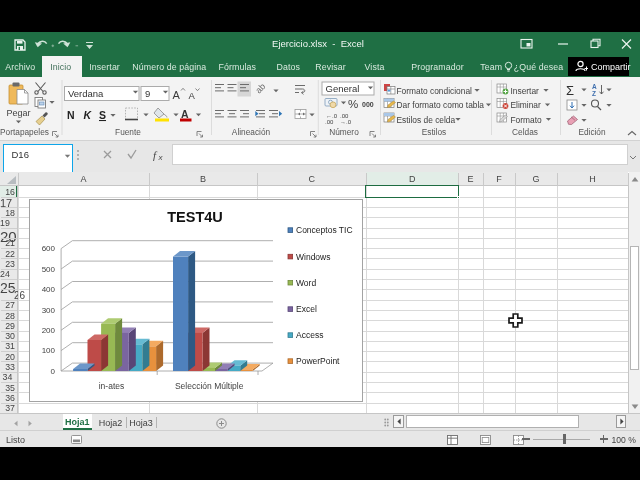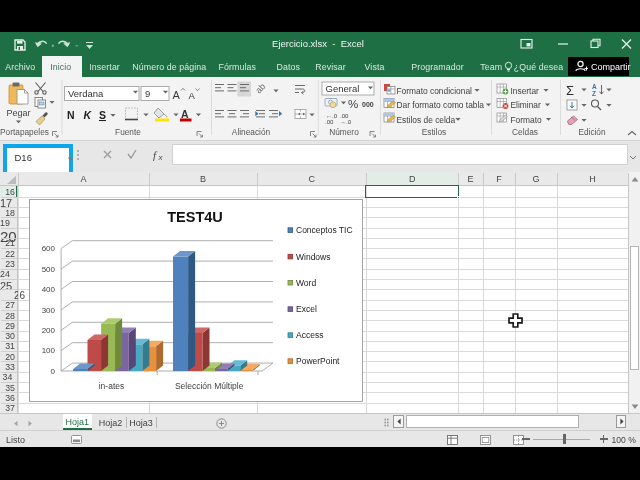--- a/index.html
+++ b/index.html
@@ -222,21 +222,21 @@
       <path d="M597.5 29.5 l3.5 3.5" stroke="#555" stroke-width="1.3"></path>
       <path d="M606.4 27 l2.6 2.8 2.6 -2.8 z" fill="#666"></path>
       <path d="M567.5 44 l6-5 4 3.5 -6 5 -3-0.2 z" fill="#e8a0b4" stroke="#9a5a6e" stroke-width="0.7"></path>
       <path d="M571 39.8 l4 3.5" stroke="#9a5a6e" stroke-width="0.7"></path>
       <path d="M581.4 42 l2.6 2.8 2.6 -2.8 z" fill="#666"></path>
       <text x="592" y="58" font-size="8.3" fill="#555" text-anchor="middle" font-weight="400">Edición</text>
       <path d="M628 58 l4-3.5 4 3.5" fill="none" stroke="#666" stroke-width="1.1"></path>
     </svg>
 </div>
 <div class="a" style="left:0;top:141px;width:640px;height:30.5px;background:#e7e7e7">
-<div class="a" style="left:2.5px;top:3px;width:70px;height:36px;background:#fff;border:4px solid #0ea5e9">
+<div class="a" style="left:2.5px;top:3px;width:70px;height:36px;background:#fff;border:1px solid #0ea5e9">
       <div class="a" style="left:8px;top:4px;font-size:9.5px;color:#333">D16</div>
       <svg class="a" style="left:60px;top:9px" width="7" height="5" viewBox="0 0 7 5">
         <path d="M0.8 0.8 l2.7 3 2.7-3z" fill="#777"></path>
       </svg>
     </div>
 <svg class="a" style="left:76px;top:8px" width="4" height="12" viewBox="0 0 4 12">
       <circle cx="2" cy="2" r="0.9" fill="#999"></circle>
       <circle cx="2" cy="6" r="0.9" fill="#999"></circle>
       <circle cx="2" cy="10" r="0.9" fill="#999"></circle>
     </svg>
@@ -287,21 +287,21 @@
 <div class="a" style="left:0;top:56.6px;width:15px;font-size:15px;color:#444;text-align:right">20</div>
 <div class="a" style="left:1px;top:66.3px;width:16px;height:1px;background:#cfcfcf"></div>
 <div class="a" style="left:0;top:66.89999999999999px;width:15px;font-size:8.8px;color:#444;text-align:right">21</div>
 <div class="a" style="left:1px;top:76.6px;width:16px;height:1px;background:#cfcfcf"></div>
 <div class="a" style="left:0;top:77.2px;width:15px;font-size:8.8px;color:#444;text-align:right">22</div>
 <div class="a" style="left:1px;top:86.9px;width:16px;height:1px;background:#cfcfcf"></div>
 <div class="a" style="left:0;top:87.5px;width:15px;font-size:8.8px;color:#444;text-align:right">23</div>
 <div class="a" style="left:1px;top:97.2px;width:16px;height:1px;background:#cfcfcf"></div>
 <div class="a" style="left:0;top:97.8px;width:15px;font-size:8.8px;color:#444;">24</div>
 <div class="a" style="left:1px;top:107.5px;width:16px;height:1px;background:#cfcfcf"></div>
-<div class="a" style="left:0;top:108.1px;width:15px;font-size:11px;color:#444;text-align:left">25</div>
+<div class="a" style="left:0;top:108.1px;width:15px;font-size:14px;color:#444;text-align:left">25</div>
 <div class="a" style="left:1px;top:117.8px;width:16px;height:1px;background:#cfcfcf"></div>
 <div class="a" style="left:10px;top:118.39999999999999px;width:15px;font-size:10px;color:#444;text-align:right">26</div>
 <div class="a" style="left:1px;top:128.1px;width:16px;height:1px;background:#cfcfcf"></div>
 <div class="a" style="left:0;top:128.70000000000002px;width:15px;font-size:8.8px;color:#444;text-align:right">27</div>
 <div class="a" style="left:1px;top:138.40000000000003px;width:16px;height:1px;background:#cfcfcf"></div>
 <div class="a" style="left:0;top:139.0px;width:15px;font-size:8.8px;color:#444;text-align:right">28</div>
 <div class="a" style="left:1px;top:148.70000000000002px;width:16px;height:1px;background:#cfcfcf"></div>
 <div class="a" style="left:0;top:149.3px;width:15px;font-size:8.8px;color:#444;text-align:right">29</div>
 <div class="a" style="left:1px;top:159.00000000000003px;width:16px;height:1px;background:#cfcfcf"></div>
 <div class="a" style="left:0;top:159.60000000000002px;width:15px;font-size:8.8px;color:#444;text-align:right">30</div>
@@ -435,21 +435,21 @@
 <svg class="a" style="left:508px;top:141.5px" width="15" height="15" viewBox="0 0 15 15">
       <path d="M5.2 1 h4.6 v4.2 h4.2 v4.6 h-4.2 v4.2 h-4.6 v-4.2 h-4.2 v-4.6 h4.2 z" fill="#fff" stroke="#1a1a1a" stroke-width="1.7"></path>
     </svg>
 </div>
 <div class="a" style="left:0;top:413px;width:640px;height:17px;background:#e7e7e7;border-top:1px solid #c6c6c6">
 <svg class="a" style="left:13px;top:5.5px" width="24" height="7" viewBox="0 0 24 7">
       <path d="M4.5 0.8 L1.2 3.5 4.5 6.2 z" fill="#a2a2a2"></path>
       <path d="M15.5 0.8 L18.8 3.5 15.5 6.2 z" fill="#a2a2a2"></path>
     </svg>
 <div class="a" style="left:62.8px;top:0;width:29.5px;height:16px;background:#fff;border-bottom:2px solid #1f6f44"></div>
-<div class="a cx" style="left:77.3px;top:3px;font-size:9px;font-weight:normal;color:#1f6f44">Hoja1</div>
+<div class="a cx" style="left:77.3px;top:3px;font-size:9px;font-weight:bold;color:#1f6f44">Hoja1</div>
 <div class="a cx" style="left:110.6px;top:3.5px;font-size:9px;color:#404040">Hoja2</div>
 <div class="a cx" style="left:140.9px;top:3.5px;font-size:9px;color:#404040">Hoja3</div>
 <div class="a" style="left:126px;top:3px;width:1px;height:11px;background:#b5b5b5"></div>
 <div class="a" style="left:155.6px;top:3px;width:1px;height:11px;background:#b5b5b5"></div>
 <svg class="a" style="left:216px;top:4px" width="11" height="11" viewBox="0 0 11 11">
       <circle cx="5.5" cy="5.5" r="4.7" fill="none" stroke="#8b8b8b" stroke-width="1"></circle>
       <path d="M5.5 3 v5 M3 5.5 h5" stroke="#8b8b8b" stroke-width="1"></path>
     </svg>
 <svg class="a" style="left:383.5px;top:4px" width="5" height="9" viewBox="0 0 5 9">
       <circle cx="1.2" cy="1.5" r="0.9" fill="#999"></circle>

